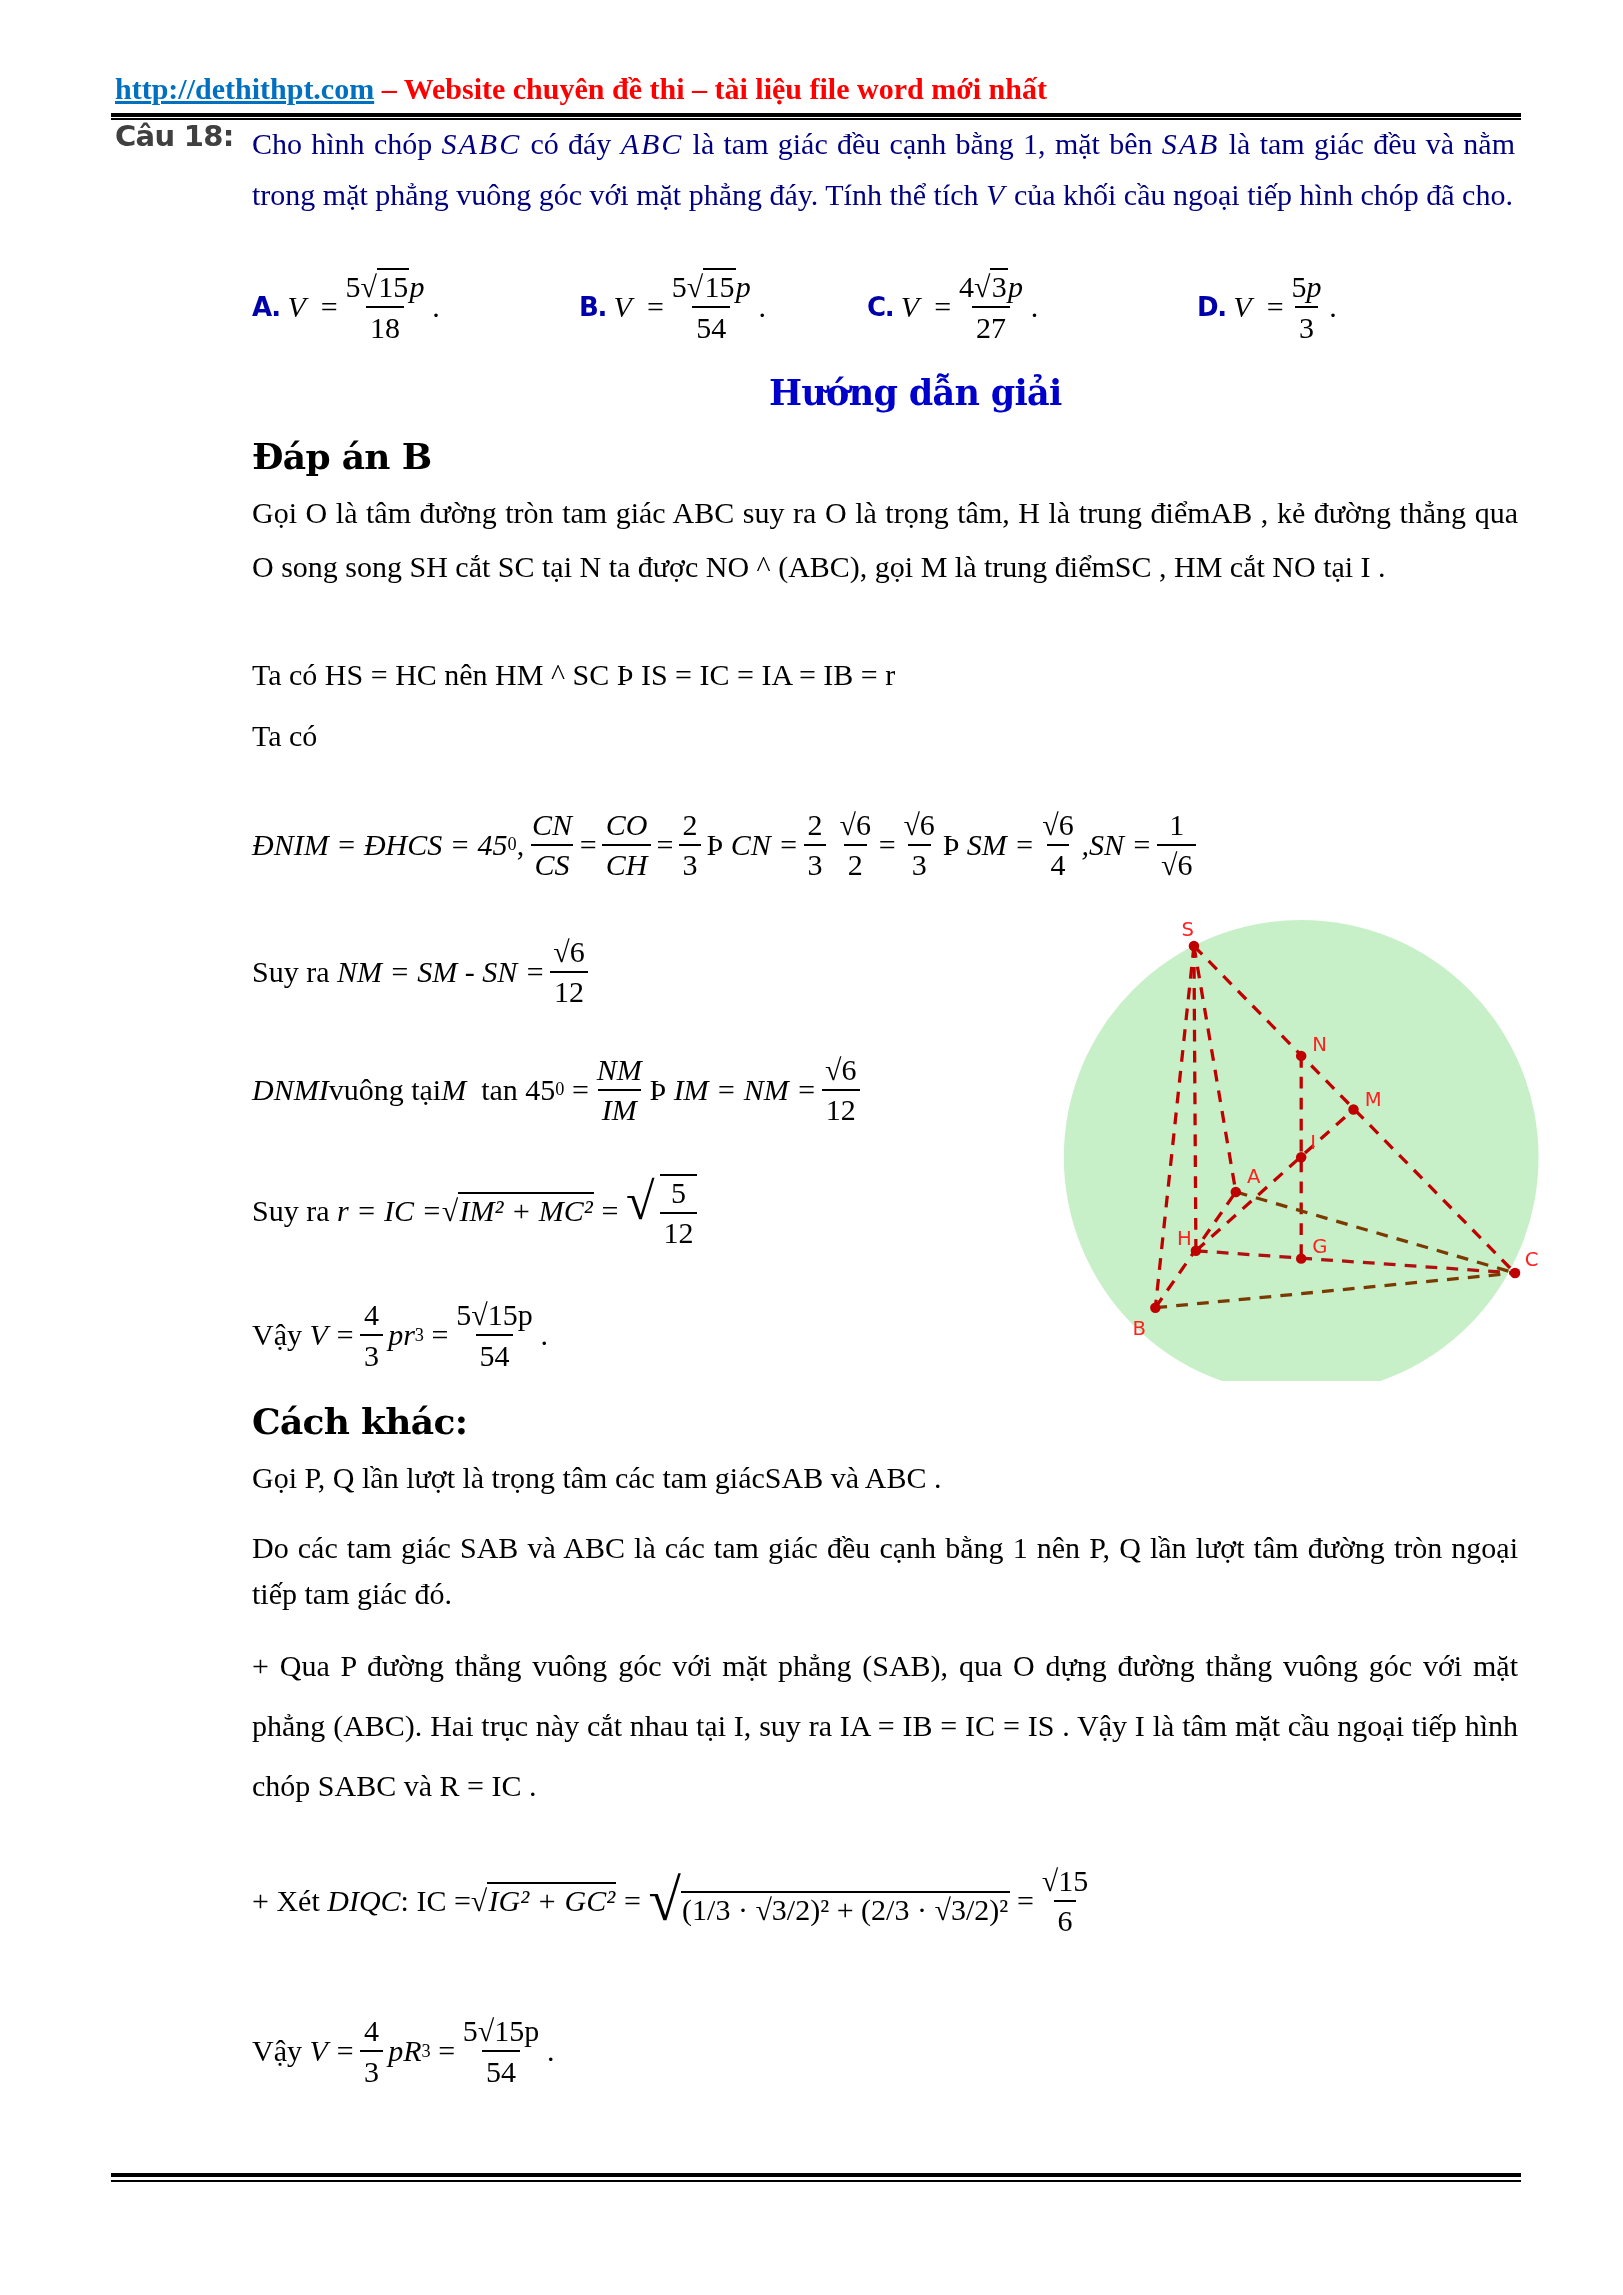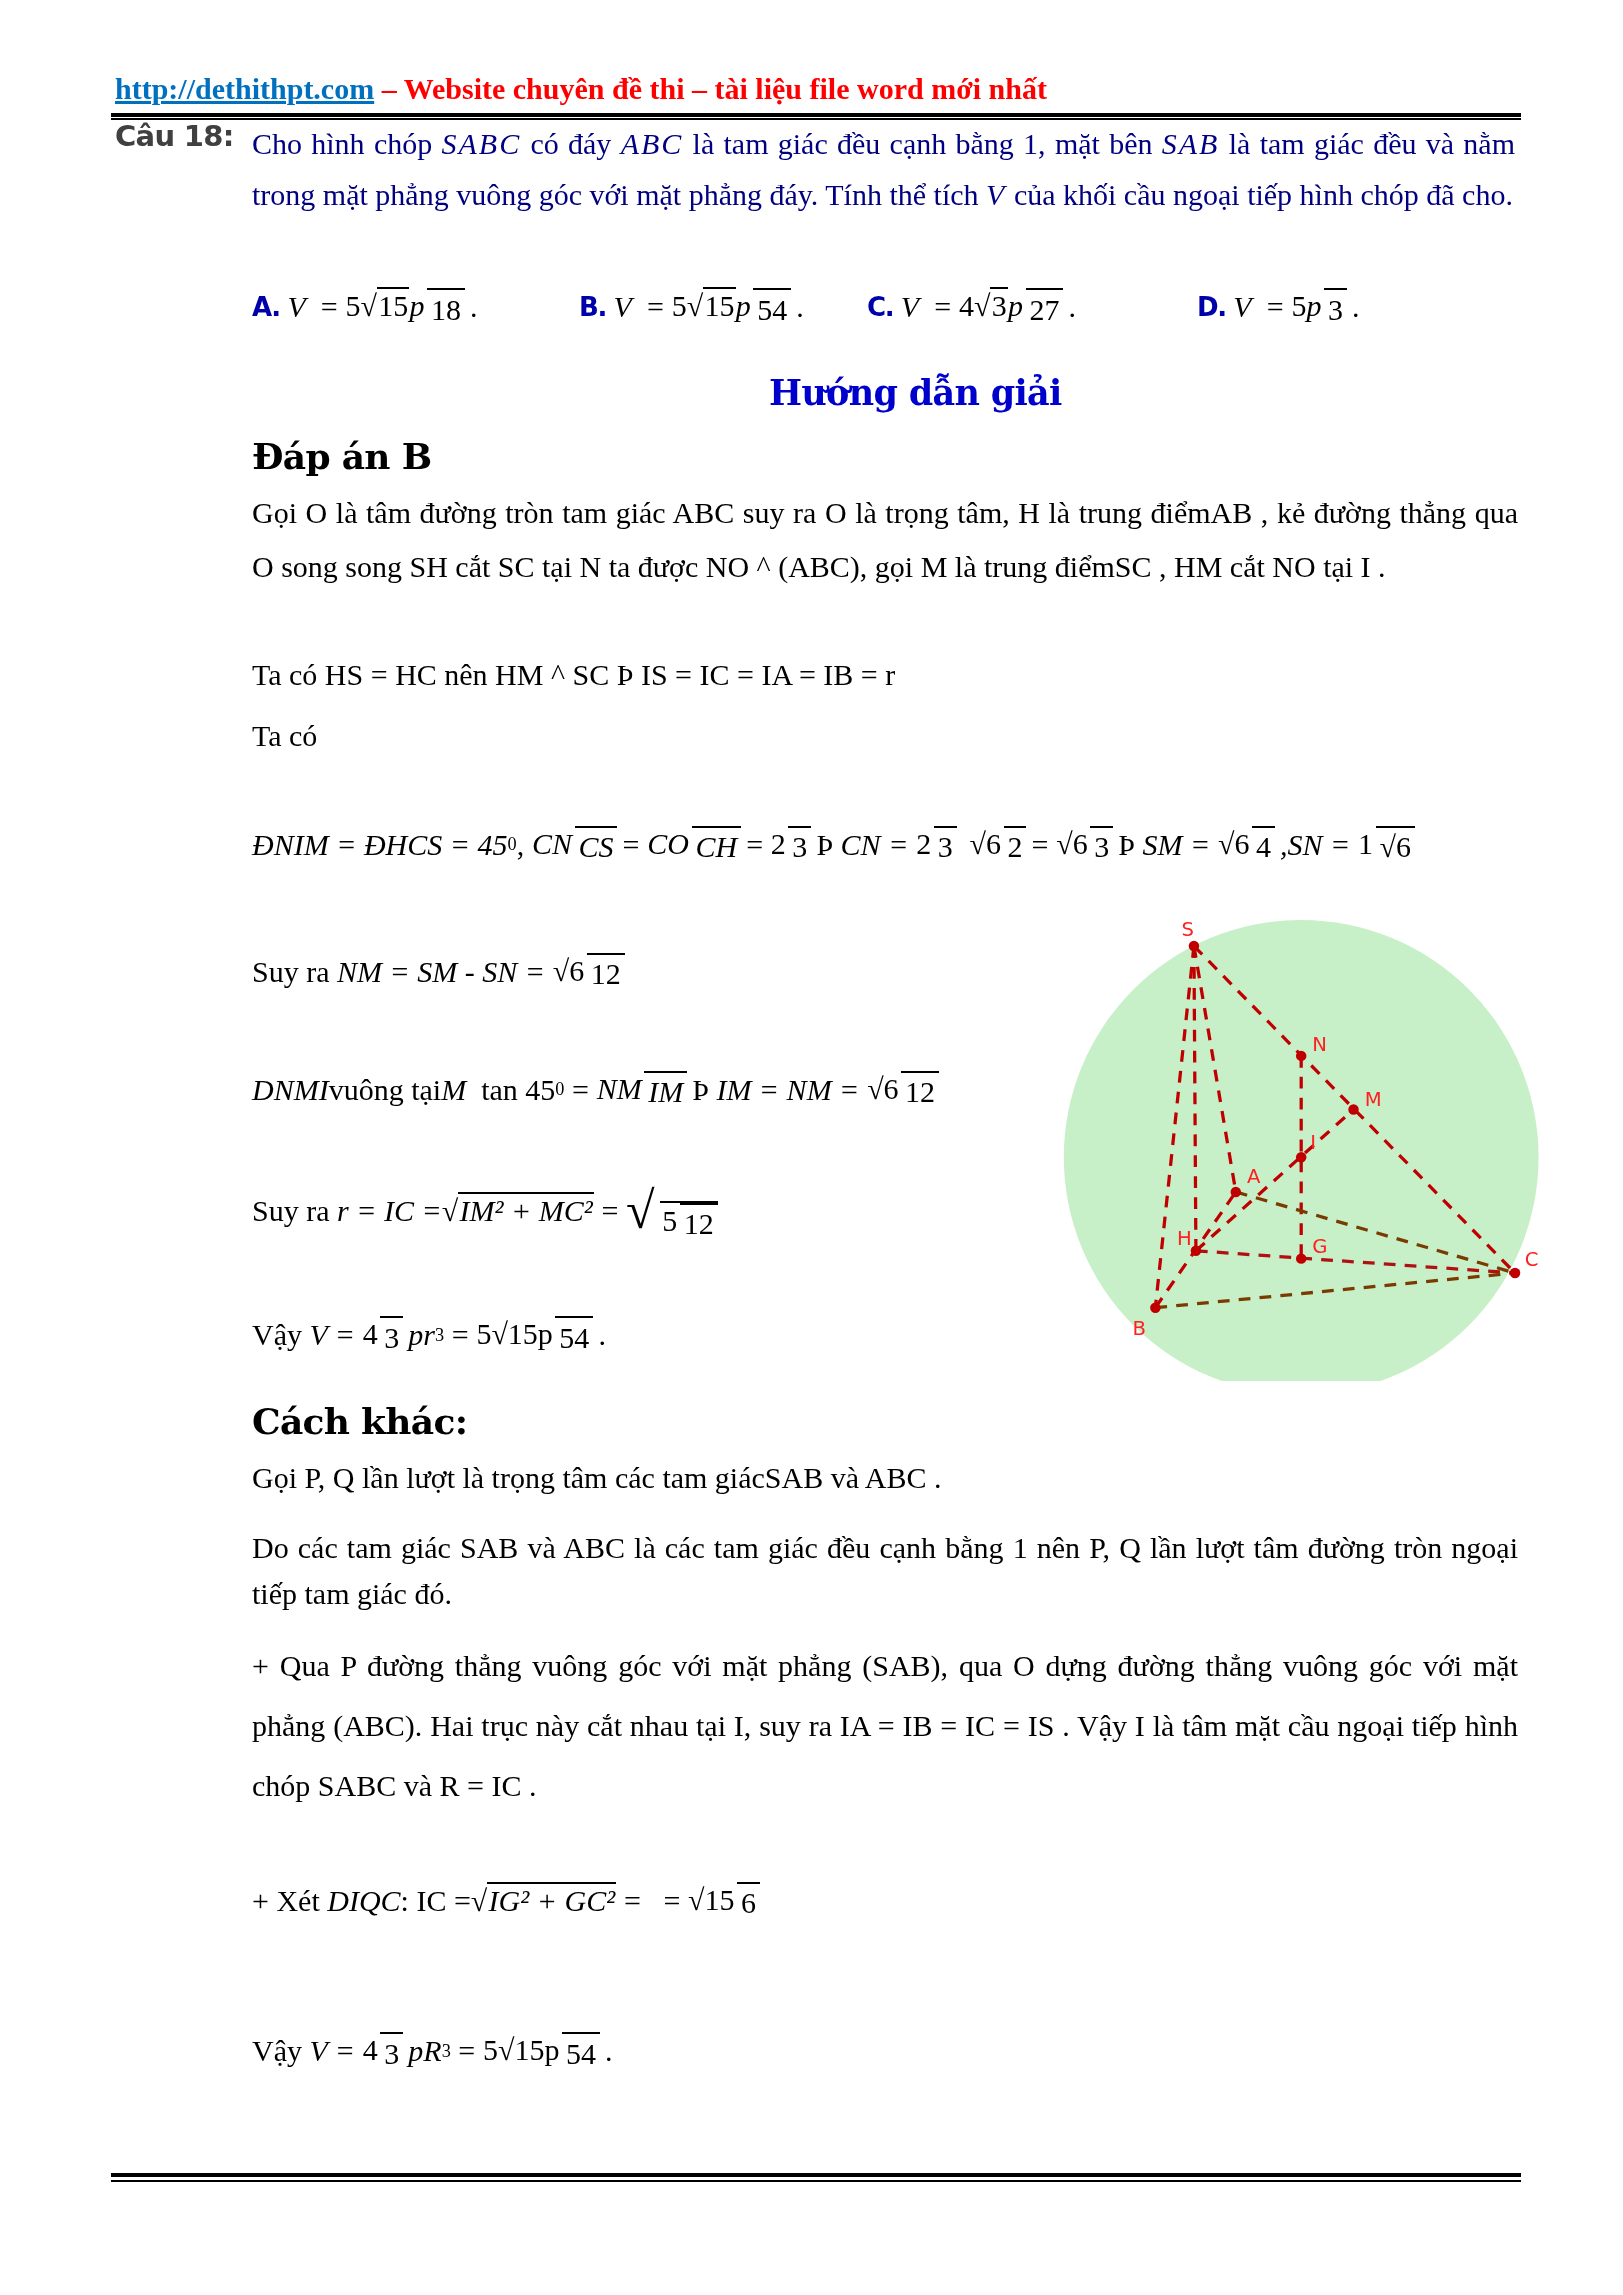--- a/index.html
+++ b/index.html
@@ -9,21 +9,21 @@
   .hdr { left:115px; top:72px; font-size:30px; font-weight:bold; white-space:nowrap; }
   .hdr a { color:#0070c0; text-decoration:underline; }
   .hdr .tag { color:#ff0000; }
   .rule { left:111px; width:1410px; height:3.9px; background:#000; }
   .rule.thin { height:2px; }
   .qlabel { left:115px; top:119px; font-family:"DejaVu Sans","Liberation Sans",sans-serif; font-weight:bold; font-size:29px; color:#404040; letter-spacing:-0.7px; }
   .qtext { left:252px; width:1263px; font-size:30px; color:#000080; text-align:justify; line-height:51px; }
   .m { font-style:italic; font-family:"Liberation Serif",serif; letter-spacing:2px; }
   .opt { top:258px; height:98px; display:flex; align-items:center; font-size:30px; }
   .opt .lbl { color:#0000aa; font-weight:bold; font-family:"DejaVu Sans","Liberation Sans",sans-serif; font-size:26px; letter-spacing:-1.3px; }
-  .frac { display:inline-flex; flex-direction:row; align-items:center; vertical-align:middle; margin:0 5.2px; line-height:1.1; }
+  .frac { display:inline-flex; flex-direction:column; align-items:center; vertical-align:middle; margin:0 5.2px; line-height:1.1; }
   .frac .num { padding:0 2.6px 2.6px; }
   .frac .den { border-top:2.6px solid #000; padding:2.6px 3.9px 0; }
   .sqrt { display:inline-block; }
   .sqrt .rad { border-top:2.6px solid #000; padding:0 1.3px; }
   .sqrt .rt { font-style:normal; }
   .heading-blue { color:#0000cc; font-weight:bold; font-family:"DejaVu Serif","Liberation Serif",serif; font-size:35px; letter-spacing:-0.7px; }
   .bold-black { font-weight:bold; font-family:"DejaVu Serif","Liberation Serif",serif; font-size:36px; letter-spacing:-0.7px; }
   .body { left:252px; width:1266px; font-size:30px; text-align:justify; line-height:38px; font-family:Liberation Serif, serif; }
   .eq { left:252px; font-size:30px; display:flex; align-items:center; white-space:nowrap;justify-content:flex-end; }
   sup { font-size:18.3px; }
@@ -159,21 +159,21 @@
 </div>
 
 <div class="abs bold-black" style="left:252px; top:1400px">Cách khác:</div>
 <div class="abs body" style="top:1459px">Gọi P, Q lần lượt là trọng tâm các tam giácSAB và ABC .</div>
 <div class="abs body" style="top:1525px; line-height:46px">Do các tam giác SAB và ABC là các tam giác đều cạnh bằng 1 nên P, Q lần lượt tâm đường tròn ngoại tiếp tam giác đó.</div>
 <div class="abs body" style="top:1636px; line-height:60px">+ Qua P đường thẳng vuông góc với mặt phẳng (SAB), qua O dựng đường thẳng vuông góc với mặt phẳng (ABC). Hai trục này cắt nhau tại I, suy ra IA = IB = IC = IS . Vậy I là tâm mặt cầu ngoại tiếp hình chóp SABC và R = IC .</div>
 
 <div class="abs eq" style="top:1845px; height:111px">
   <span>+ Xét</span>&nbsp;<i>DIQC</i><span> : IC = </span>
   <span class="sqrt"><span class="rt">√</span><i class="rad">IG² + GC²</i></span>&nbsp;<span>=</span>&nbsp;
-  &nbsp;<span>=</span>
+  <span class="sqrt"><span class="rt" style="font-size:59px">√</span><span class="rad">(1/3 · √3/2)² + (2/3 · √3/2)²</span></span>&nbsp;<span>=</span>
   <span class="frac">
       <span class="num">√15</span>
       <span class="den">6</span>
     </span>
 </div>
 
 <div class="abs eq" style="top:2002px; height:98px">
   <span>Vậy</span>&nbsp;<i>V =</i>
   <span class="frac">
       <span class="num">4</span>

